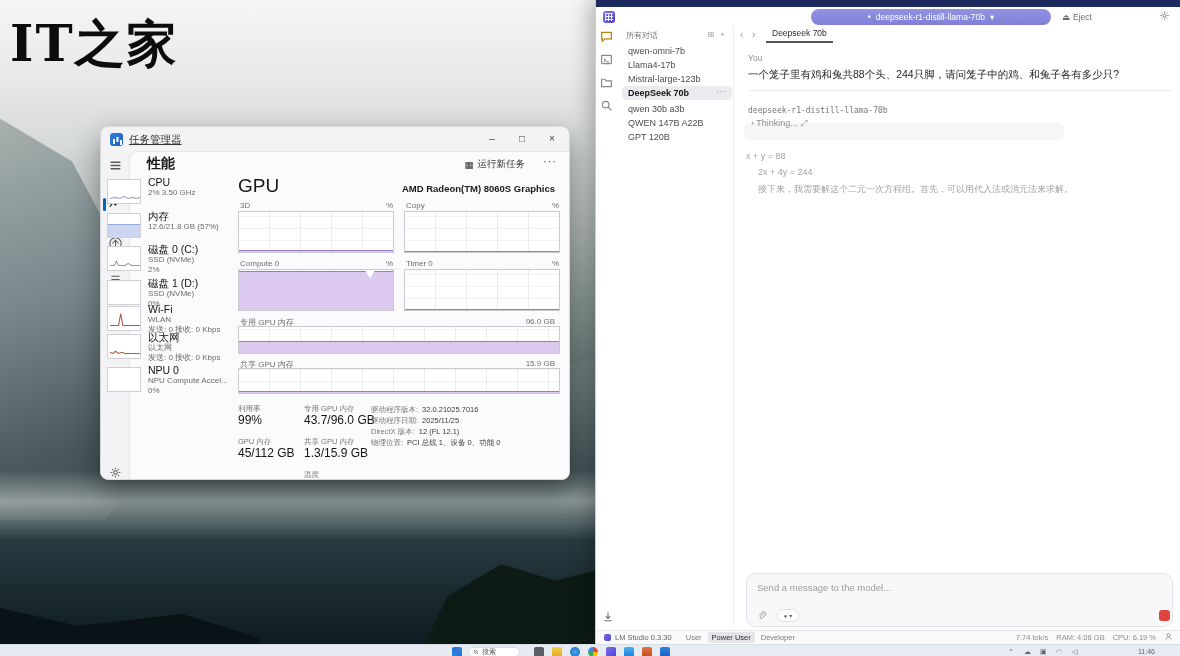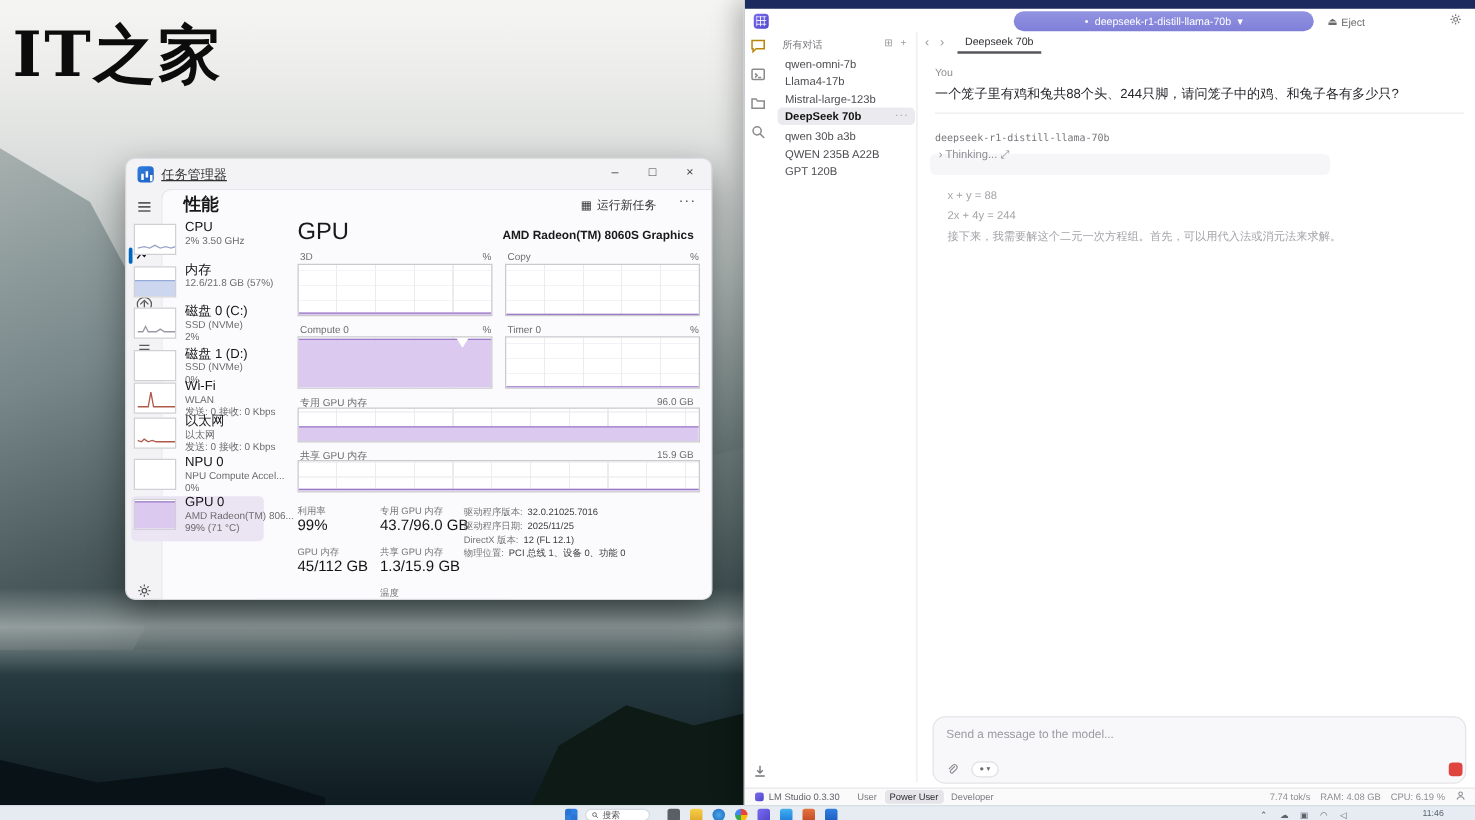--- a/index.html
+++ b/index.html
@@ -264,30 +264,20 @@
         </div>
     </div>
     <div class="a row" style="top:238px;">
       <div class="mini"></div>
       <div class="txt">
           <div class="n">NPU 0</div>
         <div class="d">NPU Compute Accel...</div>
         <div class="d">0%</div>
         </div>
     </div>
-    <div class="a row rowsel" style="top:270px;height:36px;left:4px;width:106px;padding:2px;">
-      <div class="mini" style="left:2px;">
-          <div class="fill-gpu"></div>
-        </div>
-      <div class="txt" style="left:43px;">
-          <div class="n">GPU 0</div>
-        <div class="d">AMD Radeon(TM) 806...</div>
-        <div class="d">99% (71 °C)</div>
-        </div>
-    </div>
 
     <div class="a gp-title" style="left:137px;top:48px;">GPU</div>
     <div class="a gp-dev" style="right:14px;top:56px;">AMD Radeon(TM) 8060S Graphics</div>
 
     <div class="a clab" style="left:139px;top:74px;">3D</div>
     <div class="a clab" style="left:285px;top:74px;">%</div>
     <div class="a clab" style="left:305px;top:74px;">Copy</div>
     <div class="a clab" style="left:451px;top:74px;">%</div>
     <div class="a gchart" style="left:137px;top:84px;width:156px;height:42px;">
       <div class="gfill" style="height: 4%;"></div>
@@ -393,21 +383,21 @@
       <div class="a chats-h">所有对话</div>
       <div class="a chats-tools">⊞ +</div>
       <div class="a citem" style="top:19px;">qwen-omni-7b</div>
       <div class="a citem" style="top:33px;">Llama4-17b</div>
       <div class="a citem" style="top:47px;">Mistral-large-123b</div>
       <div class="a cisel" style="top:60px;">
         <div class="citem">DeepSeek 70b</div>
         <div class="more">···</div>
       </div>
       <div class="a citem" style="top:77px;">qwen 30b a3b</div>
-      <div class="a citem" style="top:91px;">QWEN 235B A22B</div>
+      <div class="a citem" style="top:91px;">QWEN 147B A22B</div>
       <div class="a citem" style="top:105px;">GPT 120B</div>
     </div>
 
     <div class="a tabrow">
       <span class="a nav-ar" style="left:4px;top:2px;">‹</span>
       <span class="a nav-ar" style="left:16px;top:2px;">›</span>
       <div class="tab">
         <span>Deepseek 70b</span>
       </div>
     </div>
@@ -415,21 +405,21 @@
     <div class="a you" style="left:152px;top:53px;">You</div>
     <div class="a umsg" style="left:152px;top:68px;width:420px;">一个笼子里有鸡和兔共88个头、244只脚，请问笼子中的鸡、和兔子各有多少只?</div>
     <div class="a mdiv" style="left:152px;top:90px;width:423px;"></div>
     <div class="a mname" style="left:152px;top:106px;">deepseek-r1-distill-llama-70b</div>
     <div class="a think-band" style="left:148px;top:123px;width:320px;height:17px;"></div>
     <div class="a think-h" style="left:155px;top:118px;">
       <span>›</span>
       <span>Thinking...</span>
       <span>⤢</span>
     </div>
-    <div class="a tline" style="left:162px;top:151px;">x + y = 88</div>
+    <div class="a tline" style="left:150px;top:151px;">x + y = 88</div>
     <div class="a tline" style="left:162px;top:167px;">2x + 4y = 244</div>
     <div class="a tline" style="left:162px;top:183px;">接下来，我需要解这个二元一次方程组。首先，可以用代入法或消元法来求解。</div>
 
     <div class="a composer">
       <textarea placeholder="Send a message to the model..." style=""></textarea>
       <div class="a clip">
         <svg width="10" height="11" viewBox="0 0 16 16" fill="none" stroke="currentColor" stroke-width="1.4">
             <path d="M11 4l-5.5 5.5a2 2 0 002.8 2.8L13 7.6a3.4 3.4 0 00-4.8-4.8L3.4 7.6"></path>
           </svg>
       </div>

